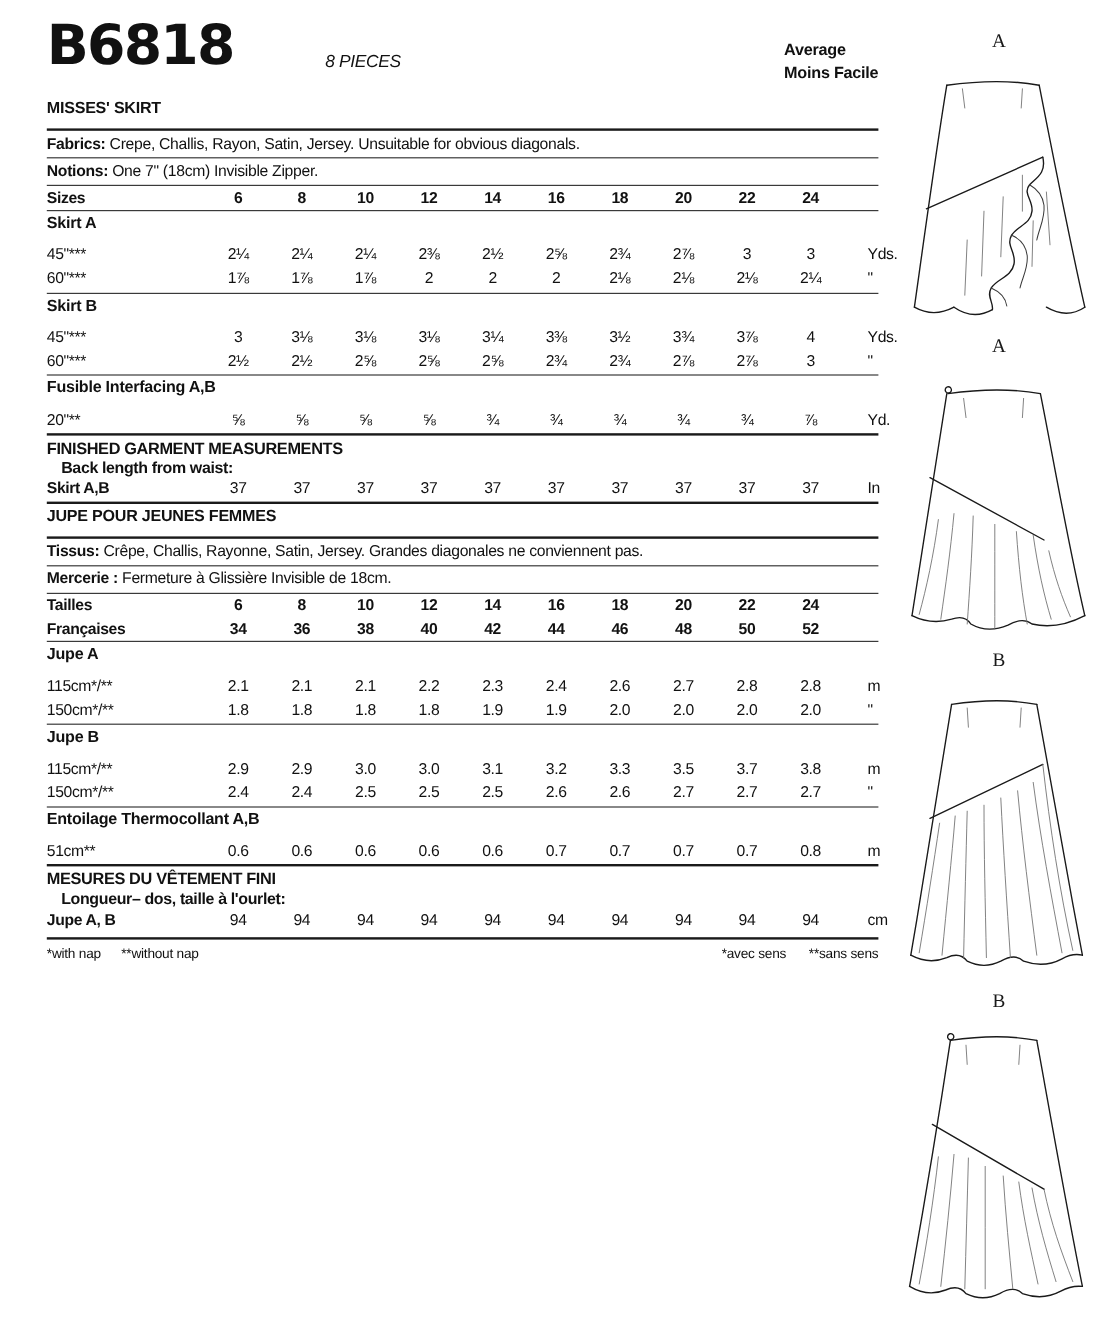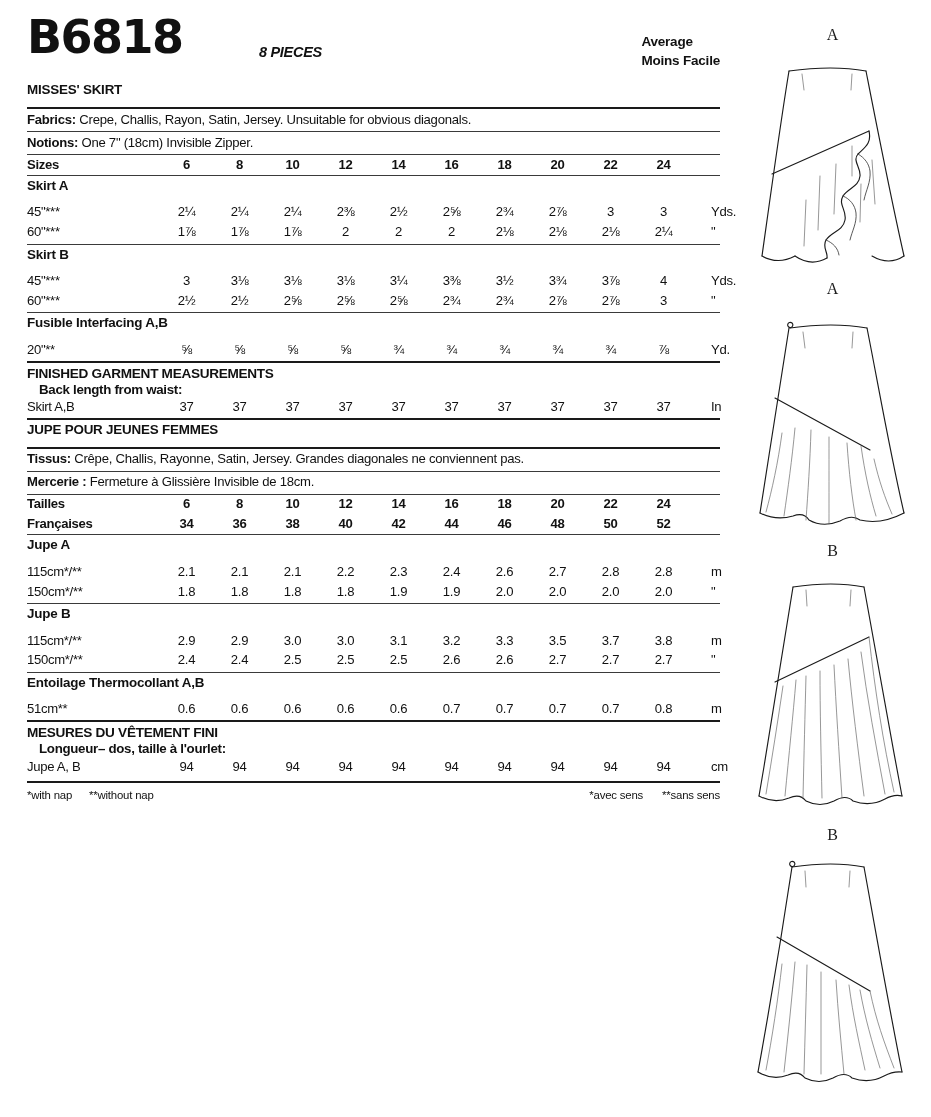--- a/index.html
+++ b/index.html
@@ -14,36 +14,36 @@
   #page {
     position: relative;
     width: 931px; height: 1117px;
     overflow: hidden;
     background: #fff;
   }
 
   
   #sheet {
     position: absolute;
-    left: 27px; top: 22px;
+    left: 39px; top: 22px;
     width: 693px;
   }
 
   
   .hdr { position: relative; height: 58px; }
   .patt-no {
     position: absolute; left: 0; top: -8px;
     font-size: 46px; font-weight: bold;
     letter-spacing: -1.5px;
     font-family: "DejaVu Sans", sans-serif;
     line-height: 1;
   }
   .pieces {
     position: absolute; left: 232px; top: 22px;
-    font-size: 14.5px; font-weight: bold;
+    font-size: 14.5px; font-weight: normal;
     font-style: italic;
     letter-spacing: -0.3px;
   }
   .difficulty {
     position: absolute; right: 0px; top: 10px;
     font-size: 13.5px; font-weight: bold;
     line-height: 1.42;
     letter-spacing: -0.2px;
   }
 
@@ -97,21 +97,21 @@
     text-align: center;
     white-space: nowrap;
     padding-right: 14px;
   }
   .drow .unit {
     white-space: nowrap;
     padding-left: 14px;
   }
   .drow.hdrow { font-weight: bold; }
   .drow.hdrow .cell { font-weight: bold; }
-  .drow.boldlbl .lbl { font-weight: normal; }
+  .drow.boldlbl .lbl { font-weight: bold; }
 
   .grp { padding-bottom: 1px; }
 
   .foot {
     display: flex; justify-content: space-between;
     font-size: 11.4px;
     letter-spacing: -0.2px;
     padding-top: 6px;
     white-space: nowrap;
     gap: 40px;

